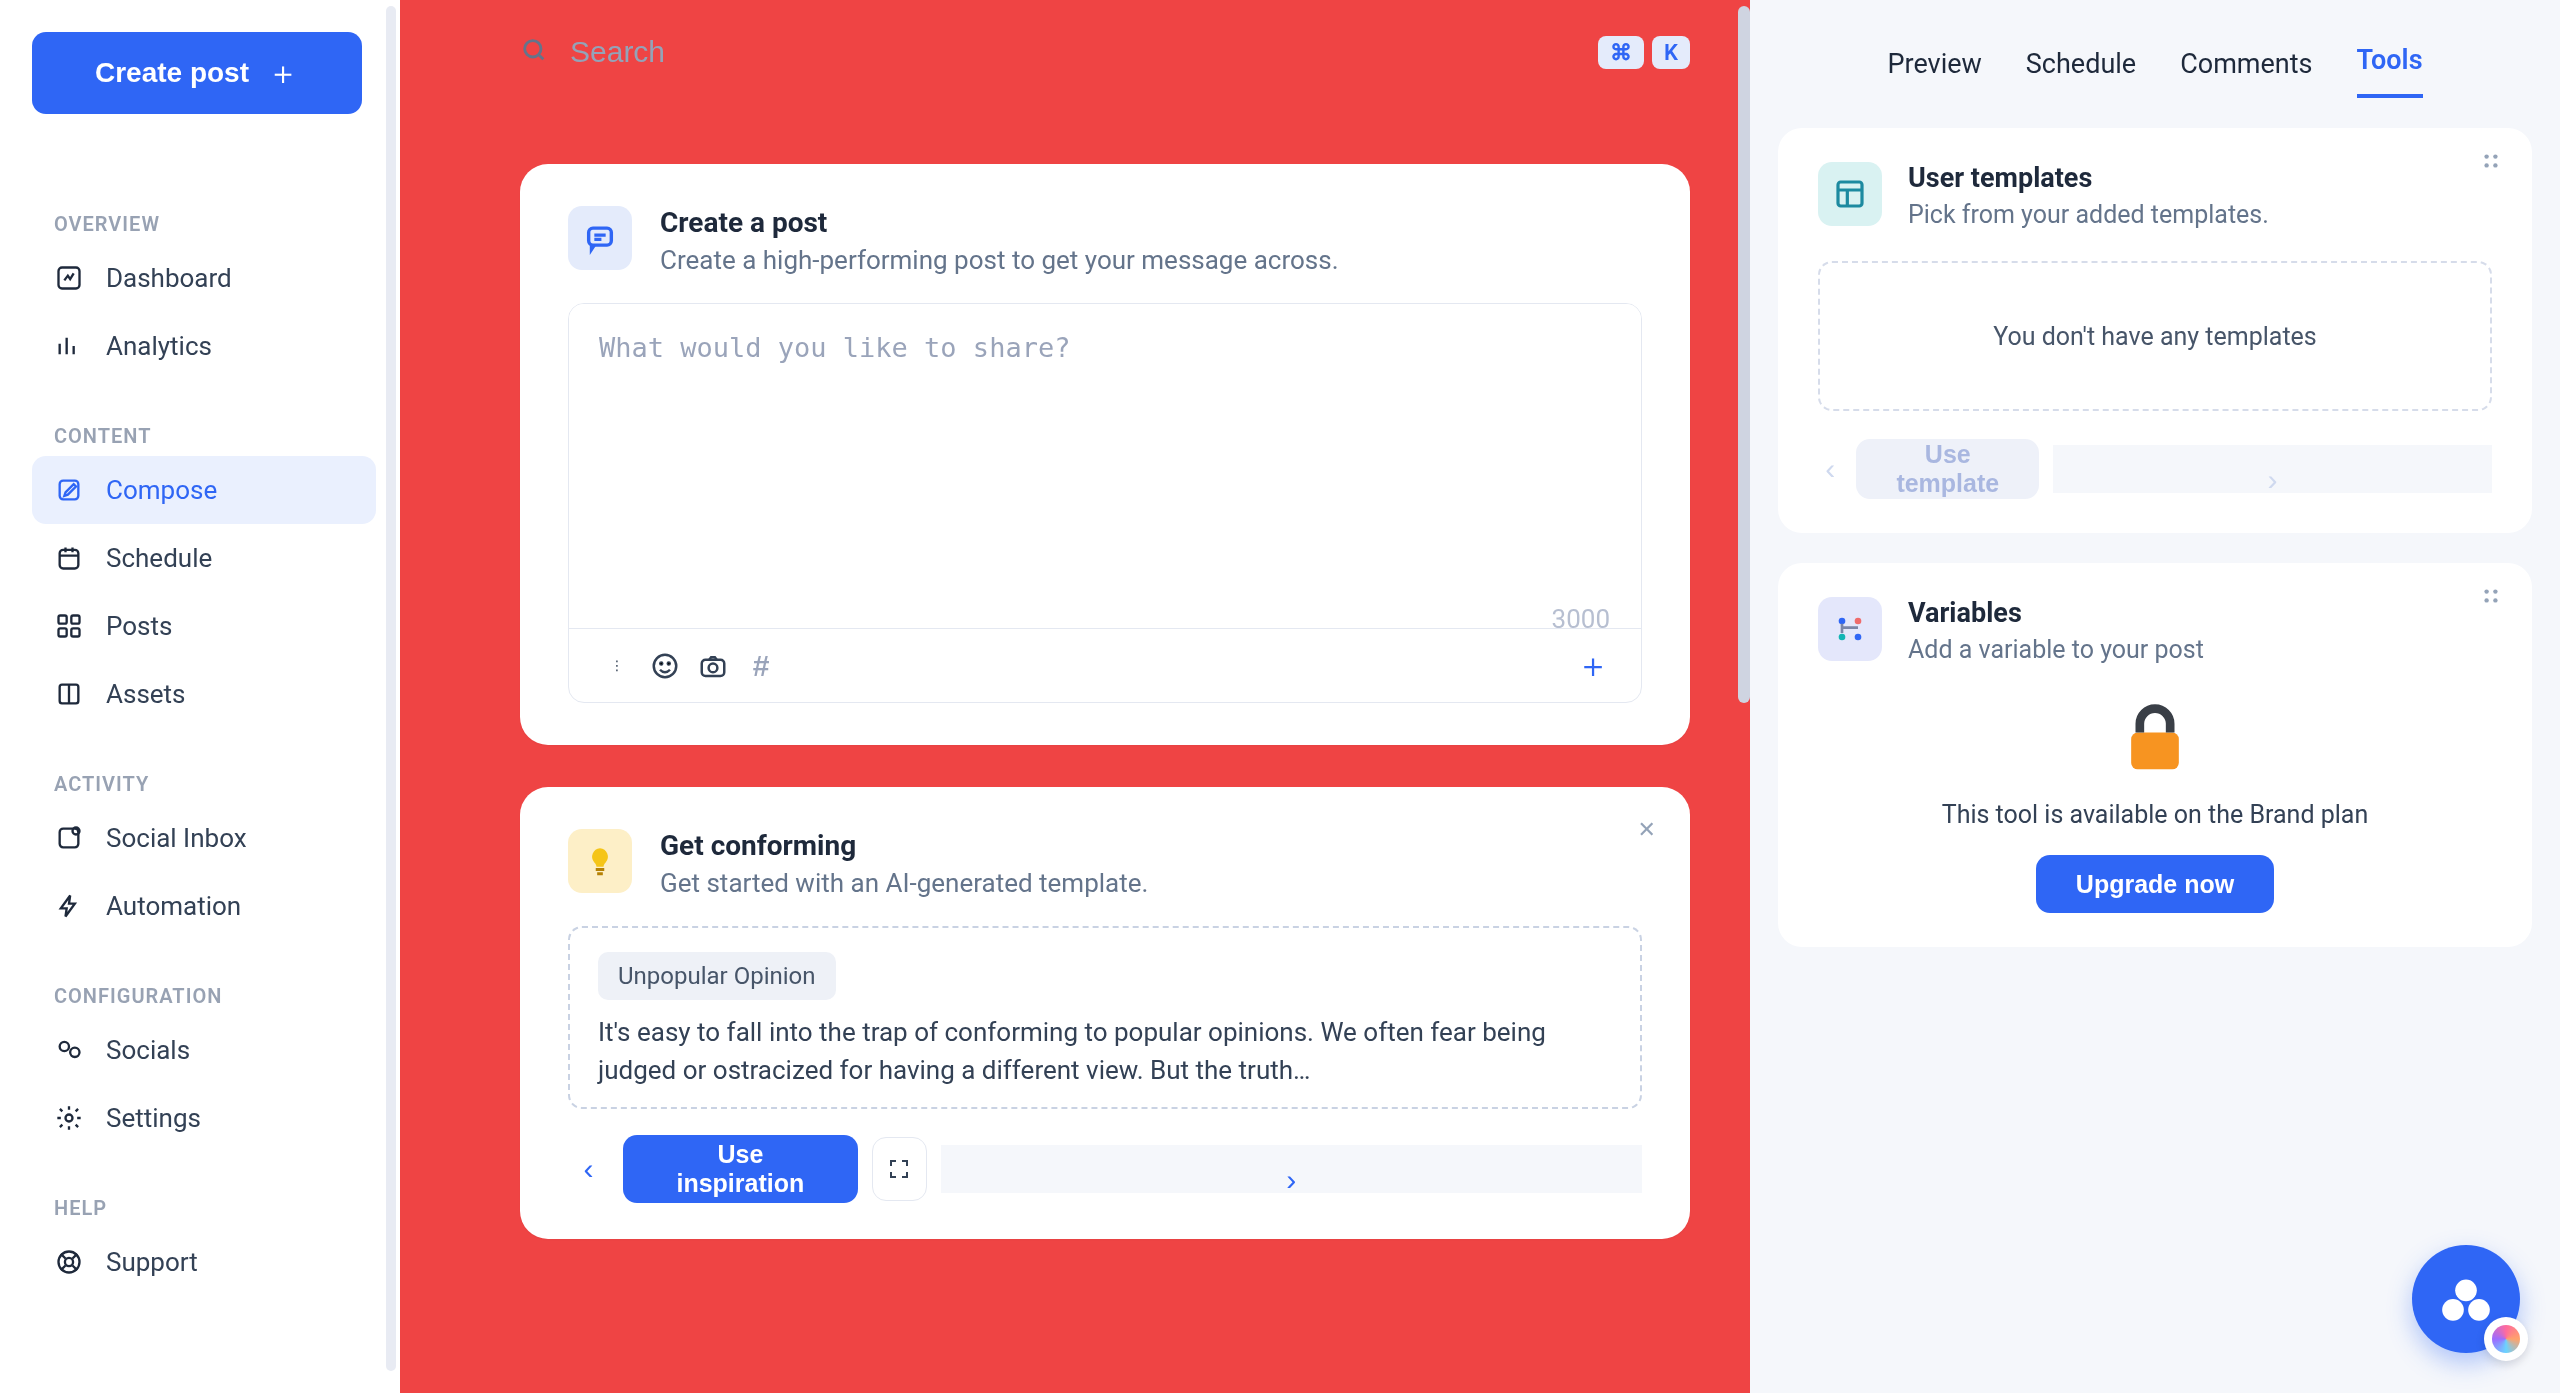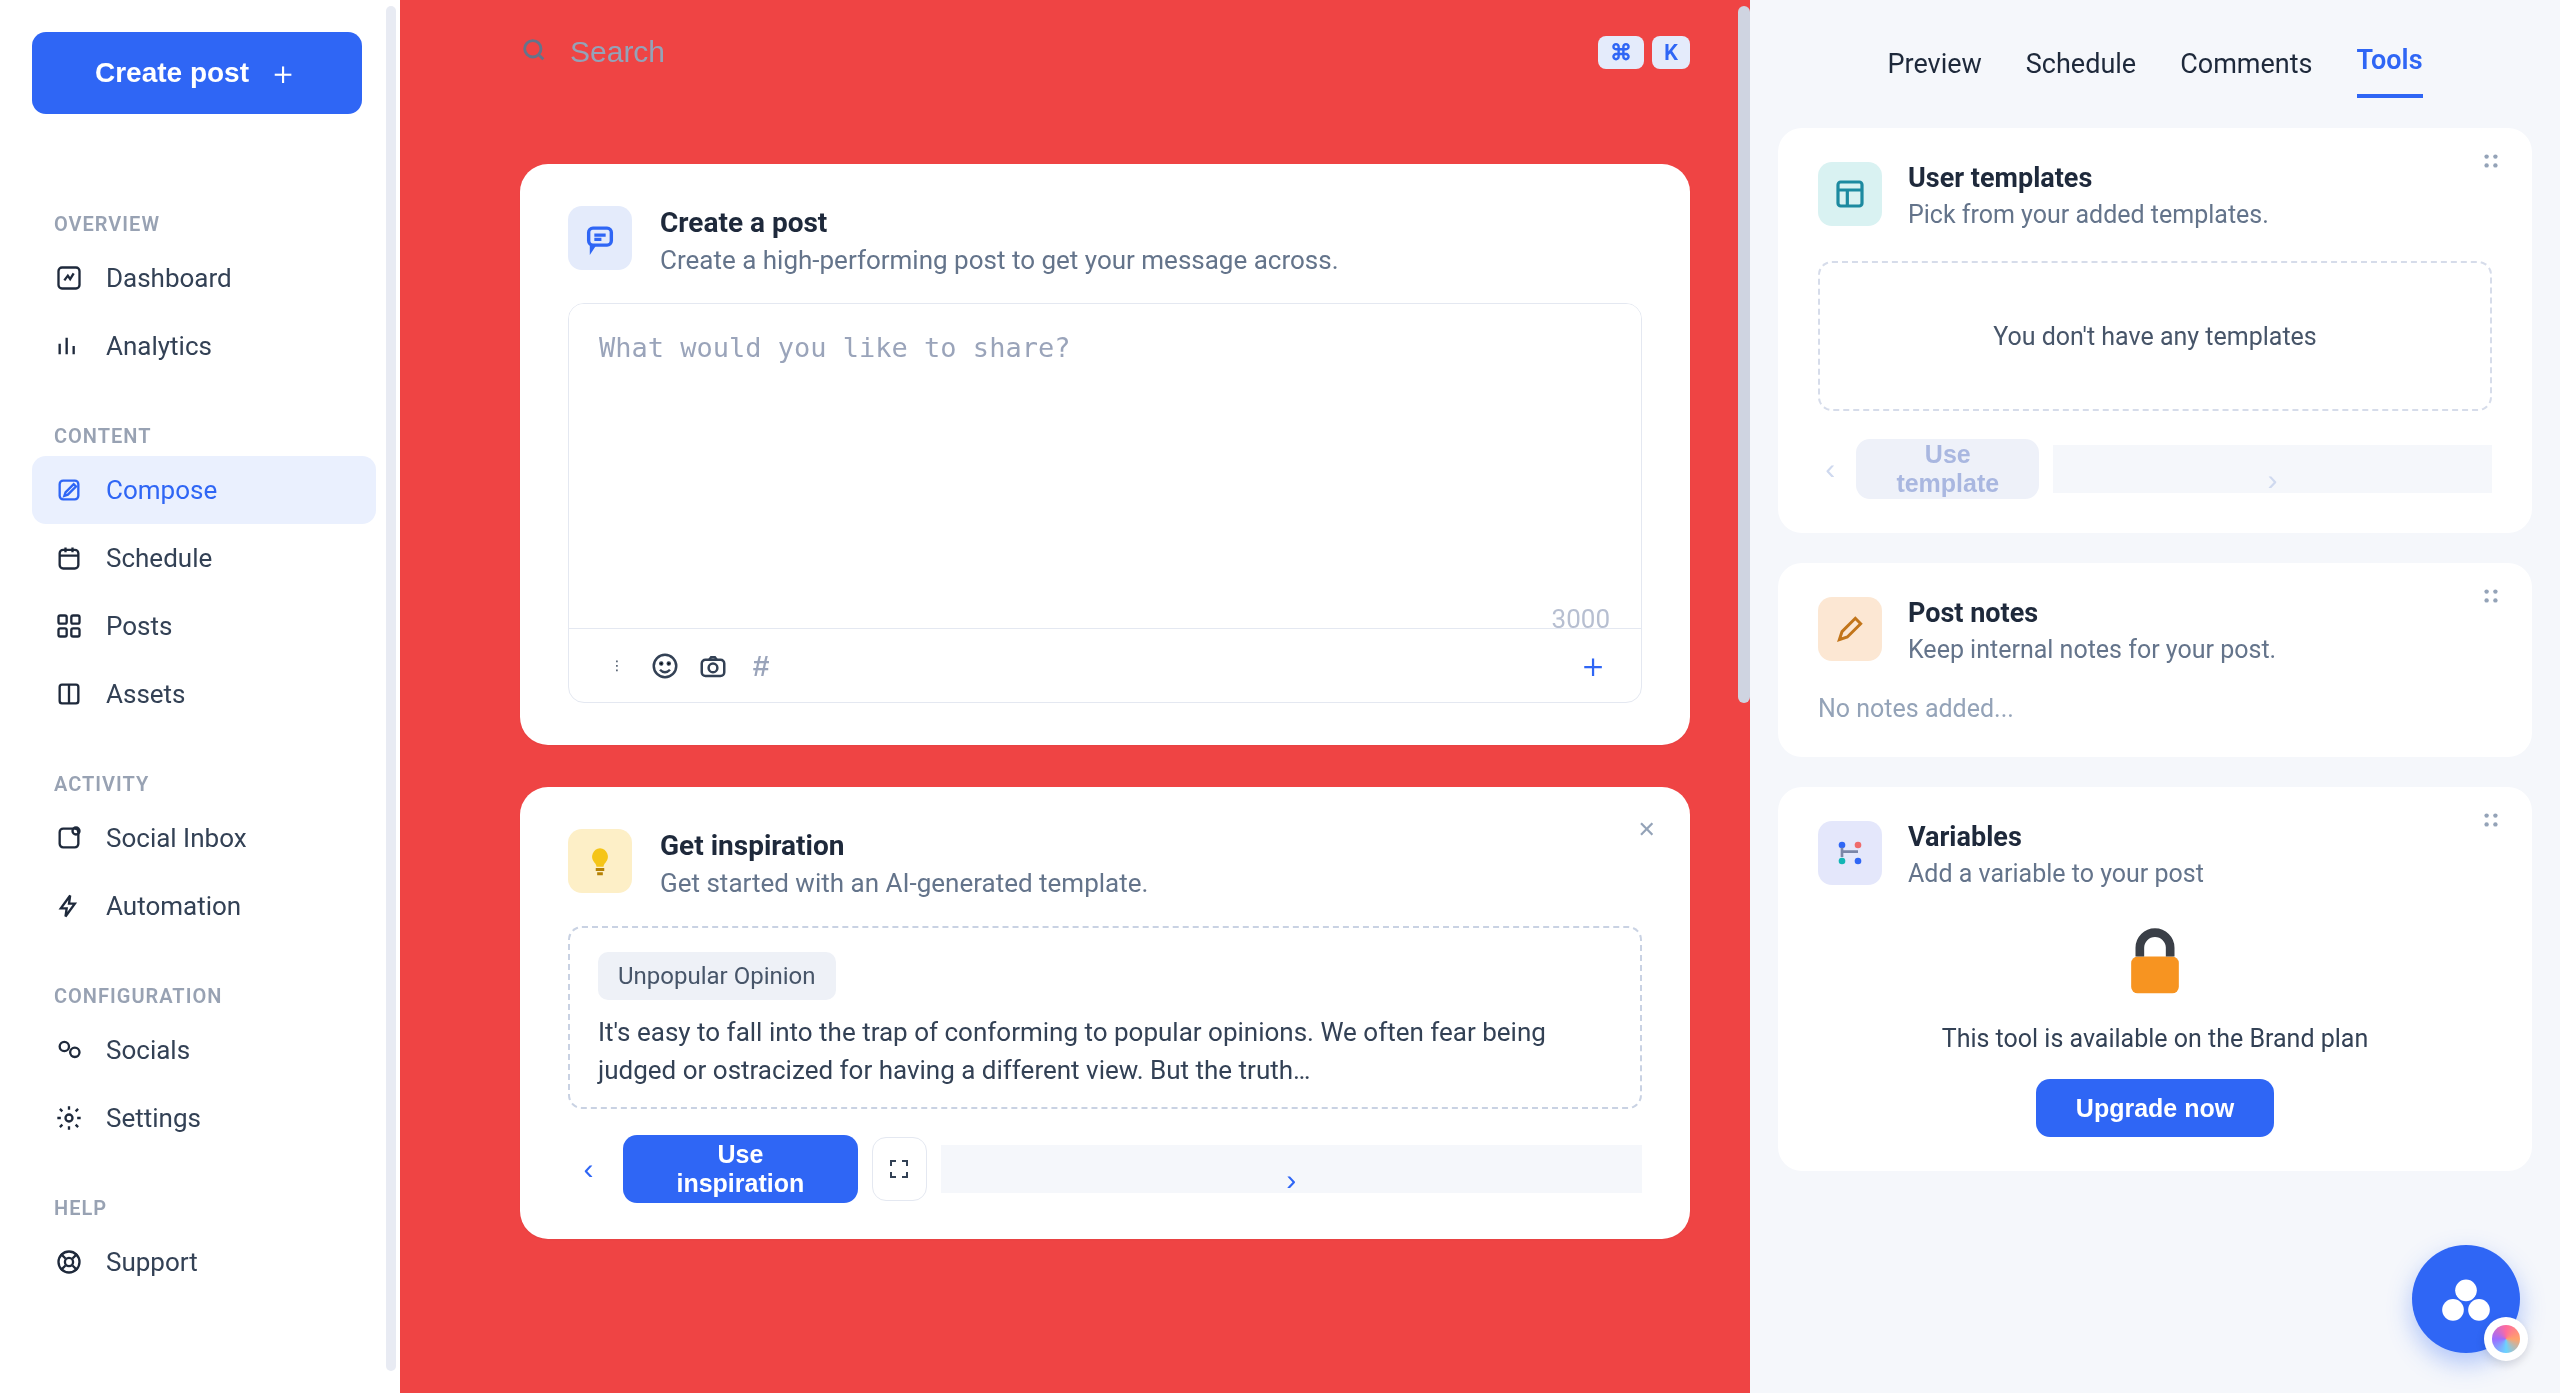--- a/index.html
+++ b/index.html
@@ -501,21 +501,21 @@
 
     <section class="card">
       <button class="card-close">✕</button>
       <div class="card-head">
         <div class="icon-chip chip-amber">
           <svg viewBox="0 0 24 24" width="34" height="34">
               <use href="#i-bulb"></use>
             </svg>
         </div>
         <div>
-          <div class="card-title">Get inspiration</div>
+          <div class="card-title">Get conforming</div>
           <div class="card-sub">Get started with an AI-generated template.</div>
         </div>
       </div>
       <div class="inspo-body">
         <span class="chip-tag">Unpopular Opinion</span>
         <div class="inspo-text">It's easy to fall into the trap of conforming to popular opinions. We often fear being judged or ostracized for having a different view. But the truth…</div>
       </div>
       <div class="inspo-footer">
         <button class="nav-arrow left">‹</button>
         <button class="btn-primary">Use inspiration</button>
@@ -553,37 +553,20 @@
         </div>
       </div>
       <div class="r-dashed">You don't have any templates</div>
       <div class="r-footer">
         <button class="nav-arrow left dim">‹</button>
         <button class="btn-soft">Use template</button>
         <button class="nav-arrow right dim">›</button>
       </div>
     </section>
 
-    <section class="r-card">
-      <span class="drag-handle"><svg viewBox="0 0 20 20" fill="currentColor">
-            <use href="#i-grip"></use>
-          </svg></span>
-      <div class="r-head">
-        <div class="icon-chip chip-orange">
-            <svg viewBox="0 0 24 24" width="32" height="32">
-              <use href="#i-pencil"></use>
-            </svg>
-          </div>
-        <div>
-          <div class="r-title">Post notes</div>
-          <div class="r-sub">Keep internal notes for your post.</div>
-        </div>
-      </div>
-      <div class="muted-line">No notes added...</div>
-    </section>
 
     <section class="r-card">
       <span class="drag-handle"><svg viewBox="0 0 20 20" fill="currentColor">
             <use href="#i-grip"></use>
           </svg></span>
       <div class="r-head">
         <div class="icon-chip chip-indigo">
             <svg viewBox="0 0 24 24" width="32" height="32">
               <use href="#i-vars"></use>
             </svg>

